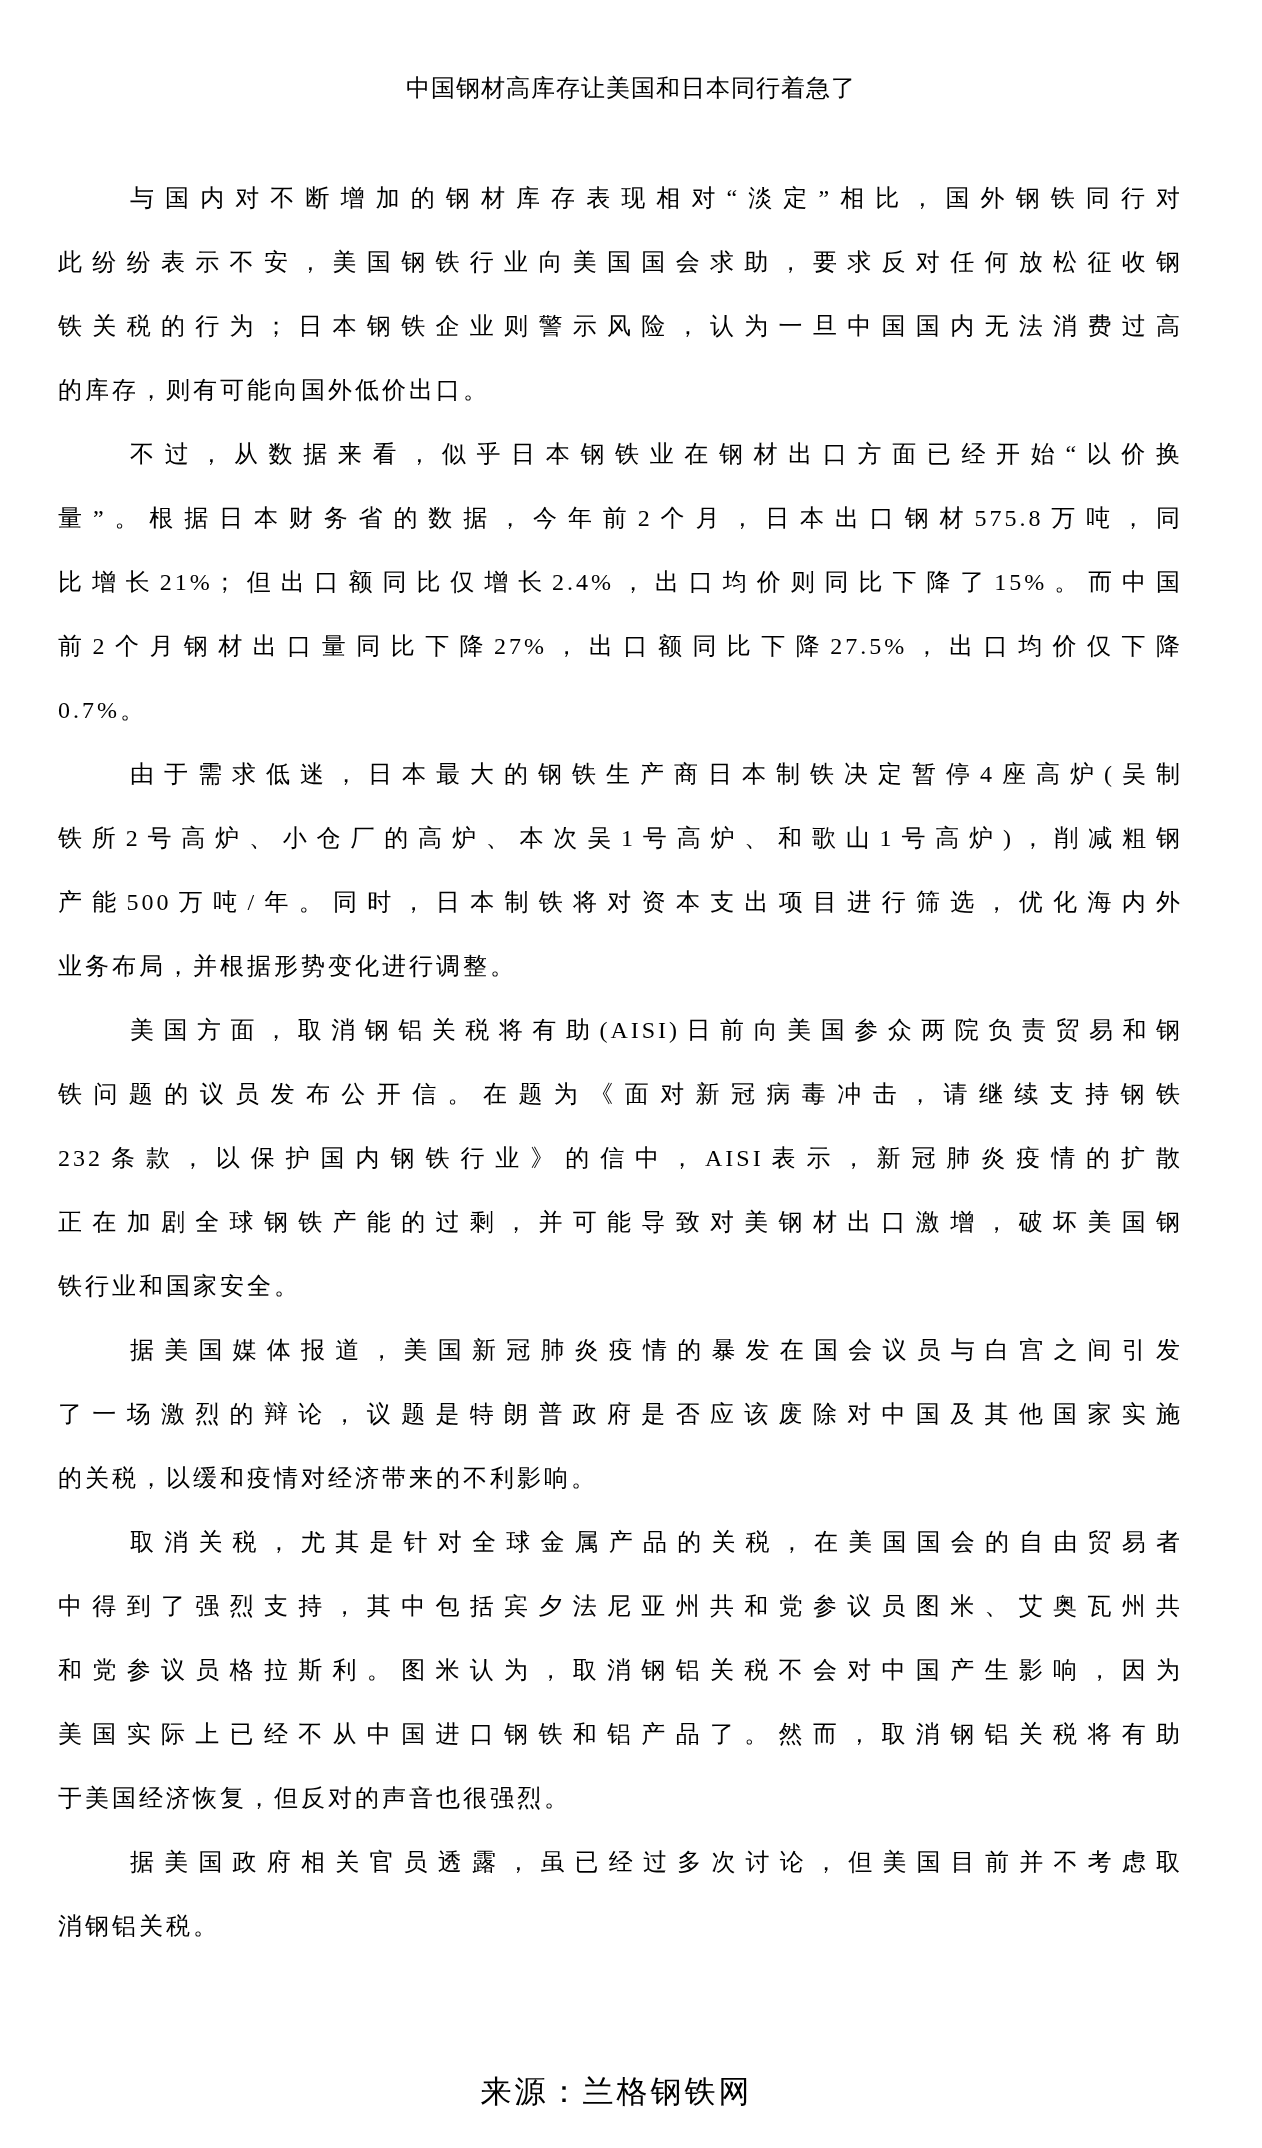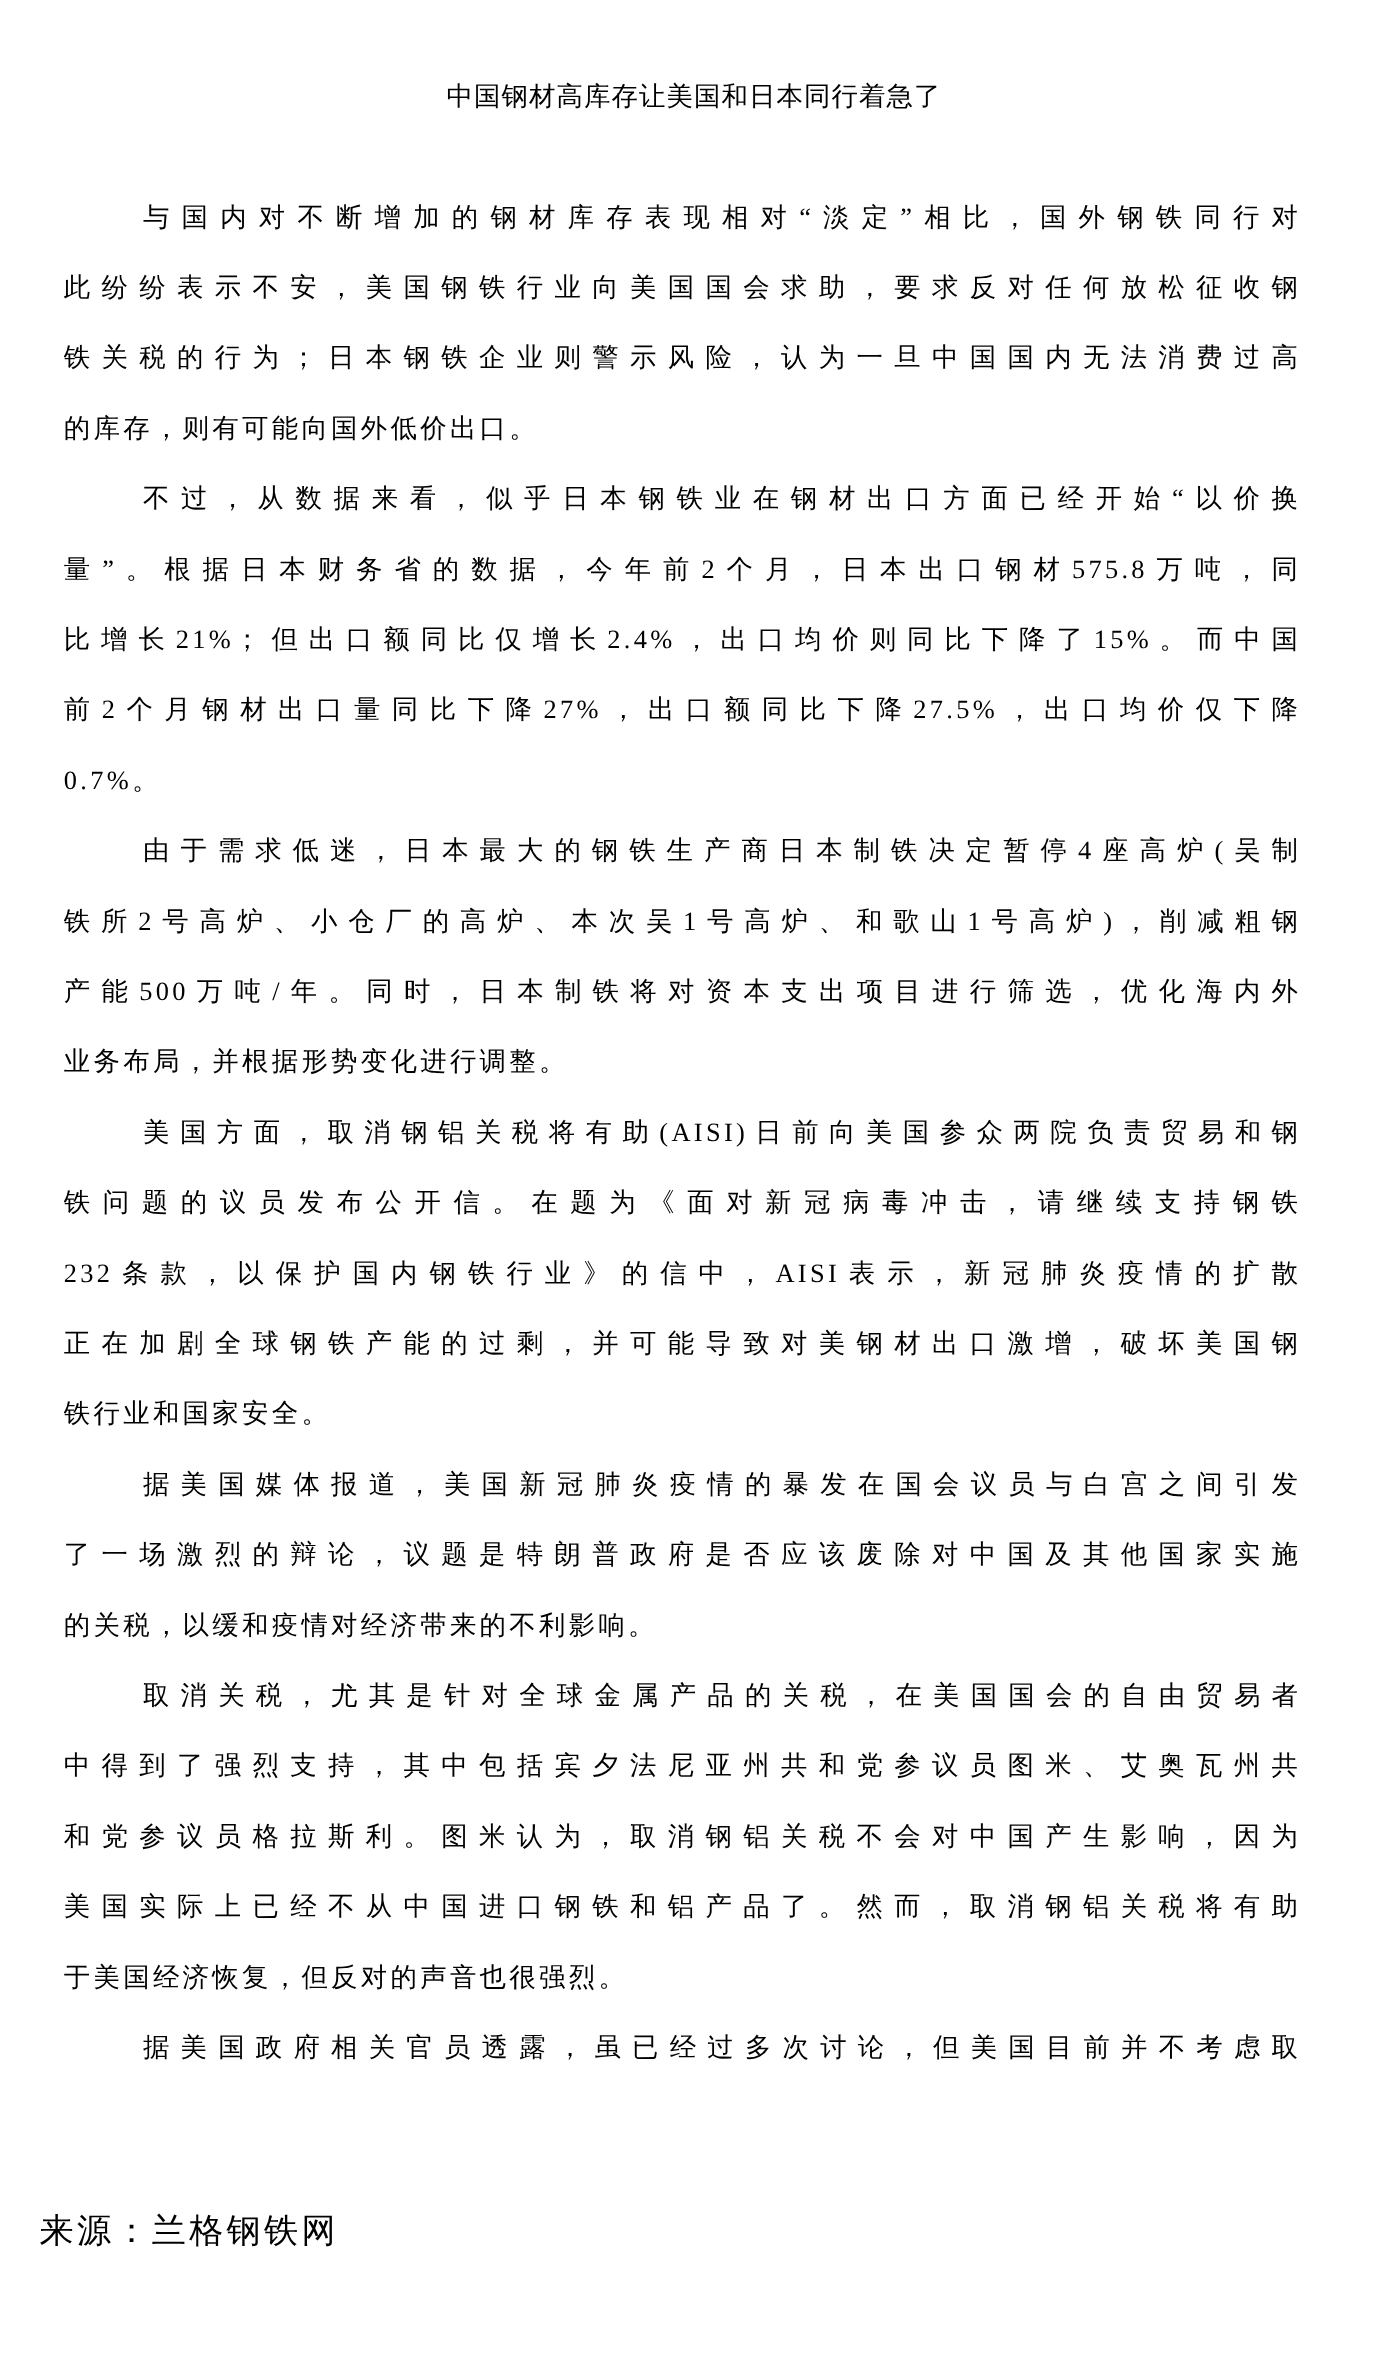--- a/index.html
+++ b/index.html
@@ -42,21 +42,21 @@
     text-align: left;
     text-align-last: left;
     -moz-text-align-last: left;
   }
   .source {
     margin-top: 102px;
     height: 64px;
     line-height: 64px;
     font-size: 31px;
     letter-spacing: 3px;
-    text-align: left;
+    text-align: center;
     padding-right: 65px;
     margin-left: 36px;
   }
 </style>
 </head>
 <body>
 
 <div class="page">
   <h1 class="title">中国钢材高库存让美国和日本同行着急了</h1>
 
@@ -94,17 +94,18 @@
       </div>
       <div class="paragraph">
         <div class="line indent">取消关税，尤其是针对全球金属产品的关税，在美国国会的自由贸易者</div>
         <div class="line">中得到了强烈支持，其中包括宾夕法尼亚州共和党参议员图米、艾奥瓦州共</div>
         <div class="line">和党参议员格拉斯利。图米认为，取消钢铝关税不会对中国产生影响，因为</div>
         <div class="line">美国实际上已经不从中国进口钢铁和铝产品了。然而，取消钢铝关税将有助</div>
         <div class="line last">于美国经济恢复，但反对的声音也很强烈。</div>
       </div>
       <div class="paragraph">
         <div class="line indent">据美国政府相关官员透露，虽已经过多次讨论，但美国目前并不考虑取</div>
+        <div class="line last">消钢铝关税。</div>
       </div>
     </div>
 
   <div class="source">来源：兰格钢铁网</div>
 </div>
 
 </body></html>

